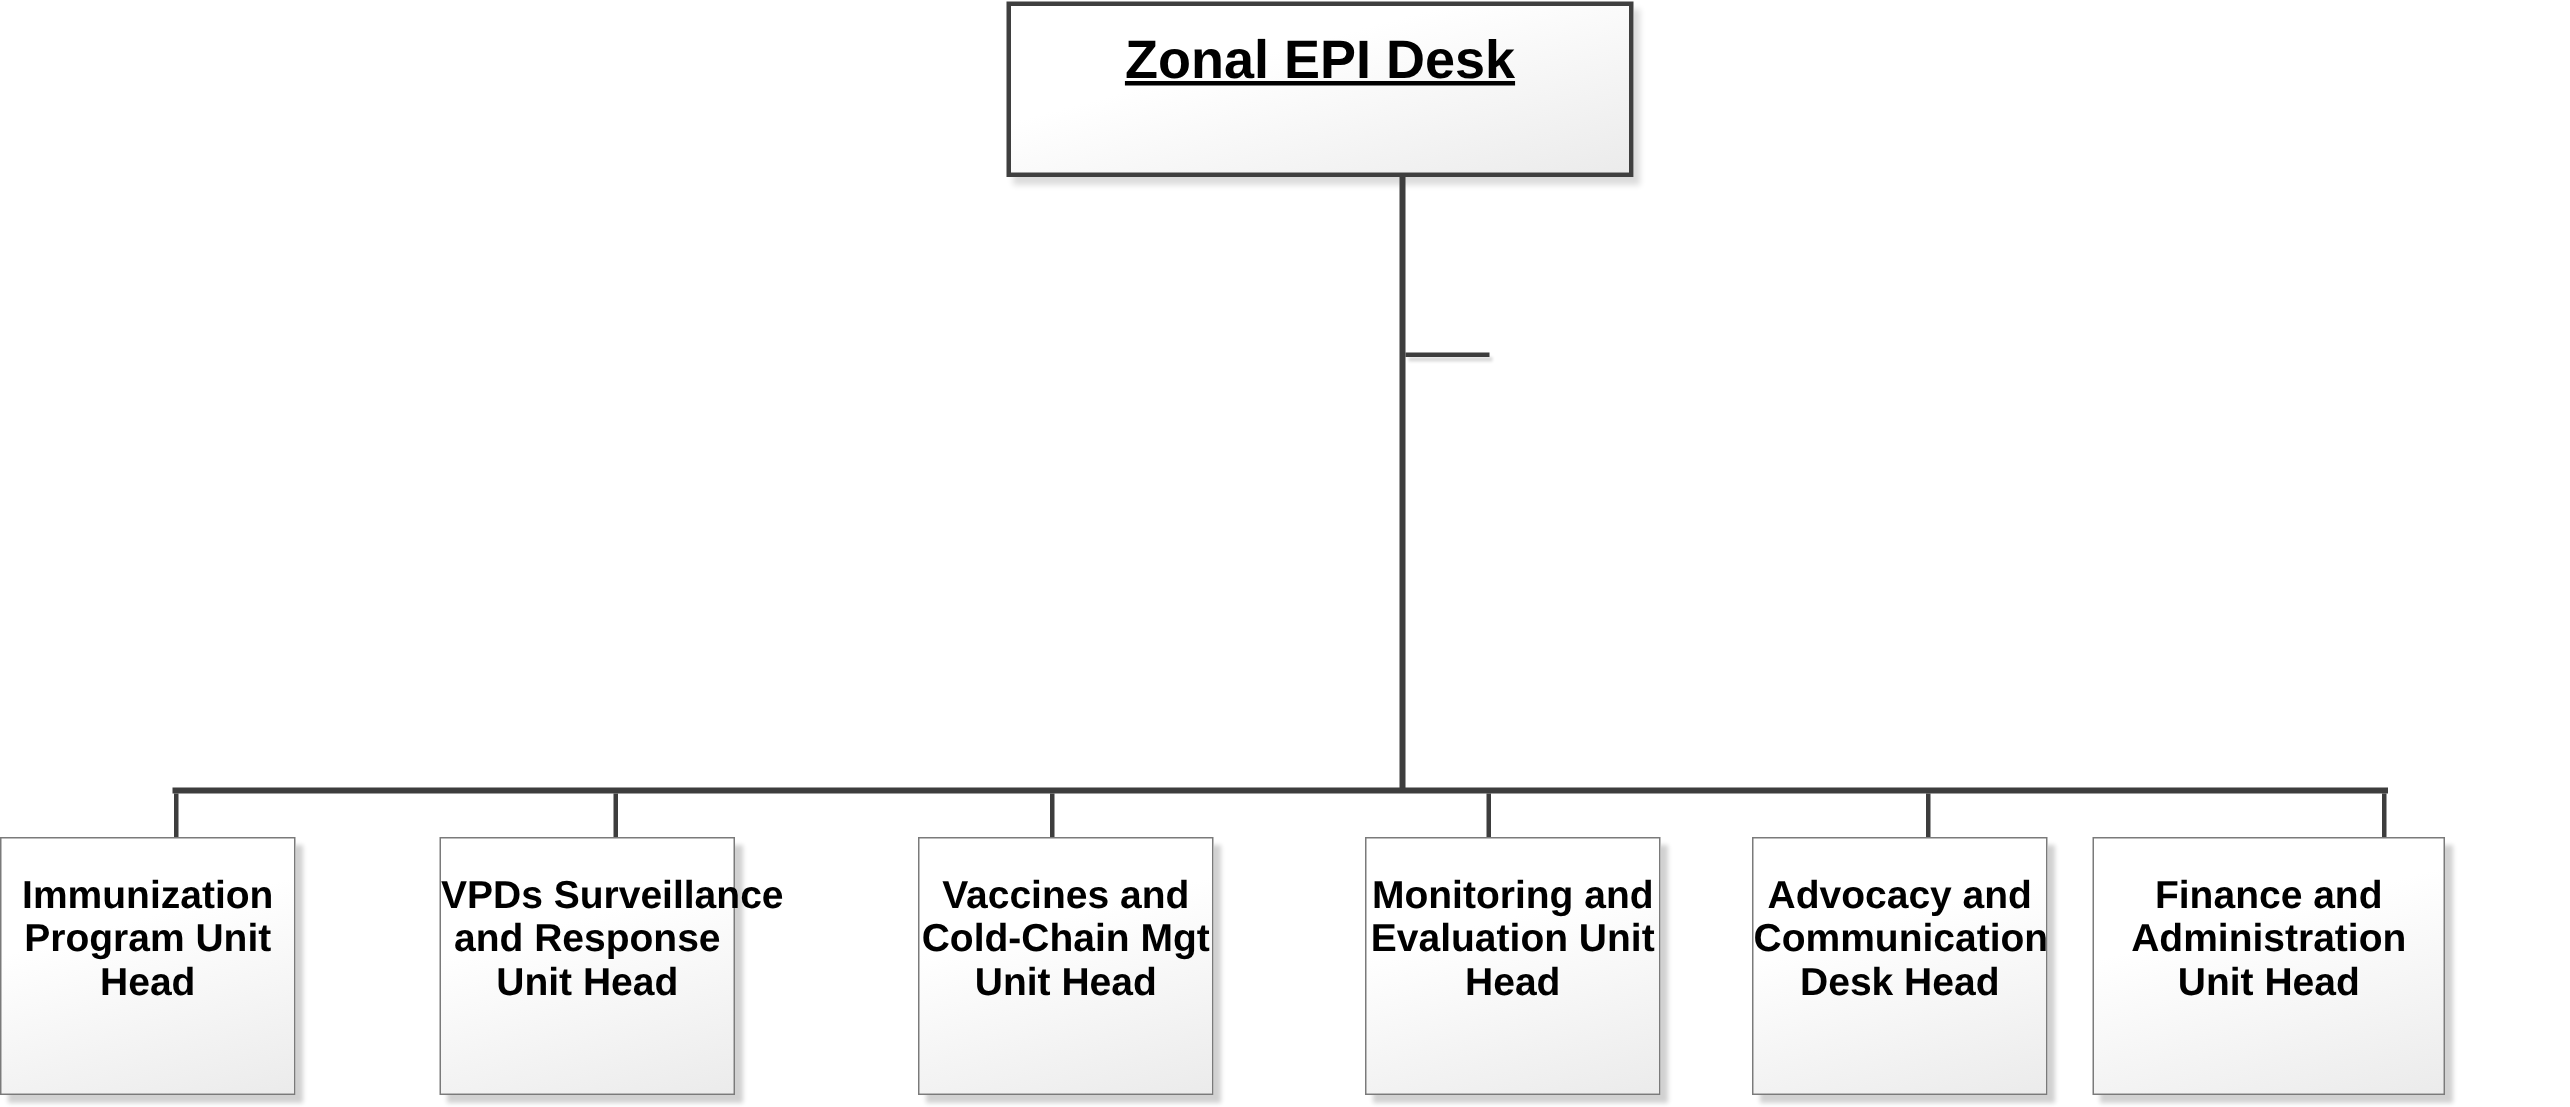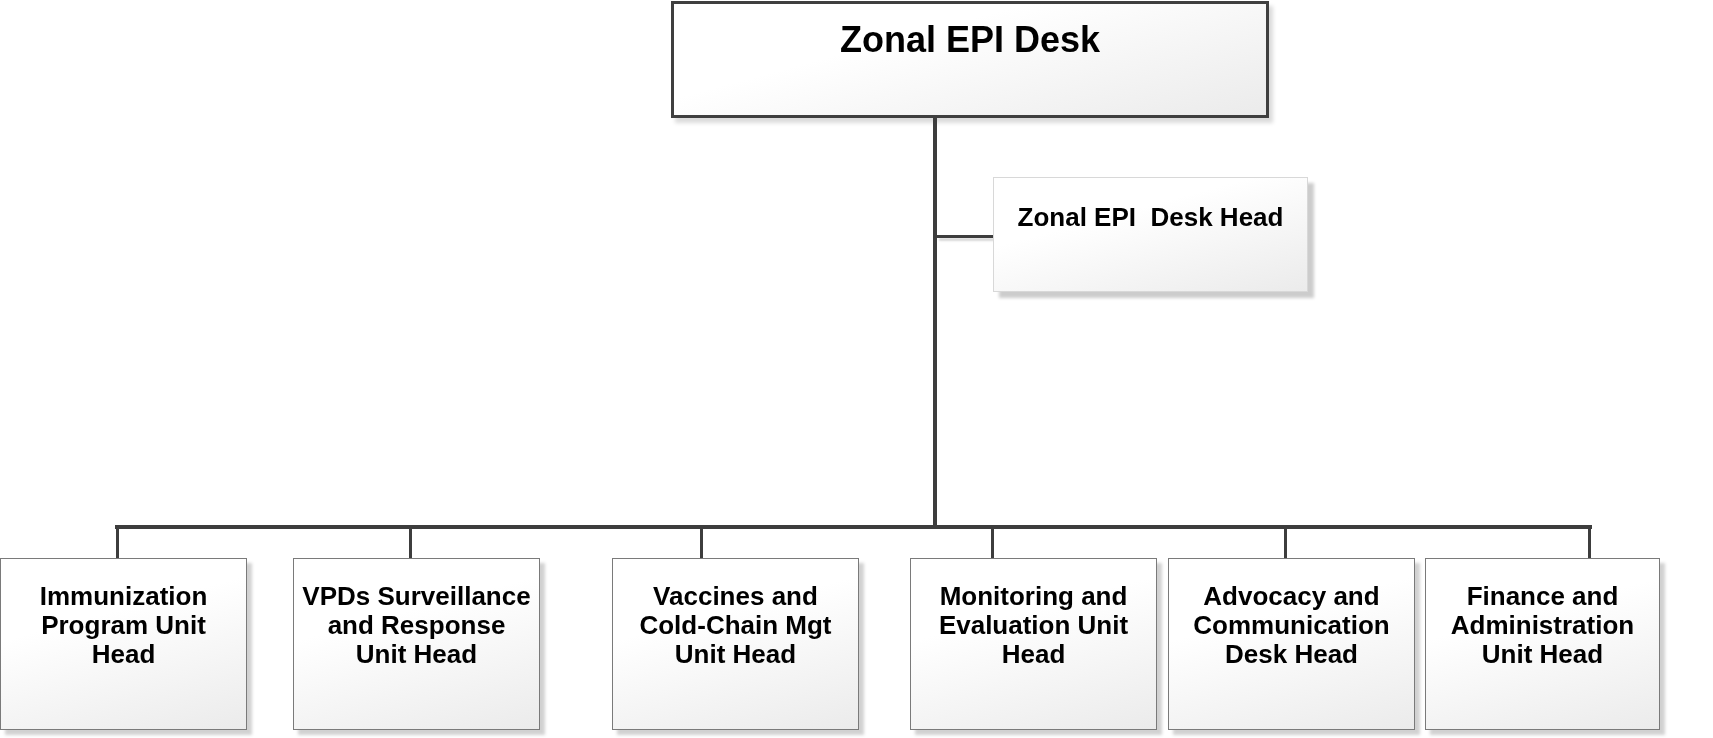--- a/index.html
+++ b/index.html
@@ -20,42 +20,43 @@
     box-sizing: border-box;
     text-align: center;
     font-weight: bold;
     color: #000000;
     white-space: pre;
     background: linear-gradient(165deg, #ffffff 35%, #ebebeb 100%);
   }
   .root-box {
     left: 671px;
     top: 1px;
-    width: 598px;
+    width: 418px;
     height: 117px;
     border: 3px solid #3f3f3f;
     box-shadow: 4px 5px 4px rgba(0,0,0,0.14);
     font-size: 36px;
     line-height: 42px;
     padding-top: 15px;
+    text-decoration: underline;
   }
   .assistant-box {
     left: 993px;
     top: 177px;
     width: 315px;
     height: 115px;
     border: 1px solid #d8d8d8;
     box-shadow: 6px 6px 3px rgba(0,0,0,0.20);
     font-size: 26px;
     line-height: 29px;
     padding-top: 25px;
   }
   .unit-box {
     top: 558px;
-    width: 247px;
+    width: 197px;
     height: 172px;
     border: 1px solid #7a7a7a;
     box-shadow: 5px 5px 3px rgba(0,0,0,0.18);
     font-size: 26px;
     line-height: 29px;
     padding-top: 23px;
   }
   .line {
     position: absolute;
     background: #3d3d3d;
@@ -69,34 +70,33 @@
   .drop-2 { left: 409px;  }
   .drop-3 { left: 700px;  }
   .drop-4 { left: 991px;  }
   .drop-5 { left: 1284px; }
   .drop-6 { left: 1588px; }
   .unit-1 { left: 0px;    }
   .unit-2 { left: 293px;  }
   .unit-3 { left: 584px; margin-left: 28px;  }
   .unit-4 { left: 876px; margin-left: 34px;  }
   .unit-5 { left: 1168px; }
-  .unit-6 { left: 1425px; width: 235px; }
+  .unit-6 { left: 1395px; width: 235px; }
 </style>
 </head>
 <body>
 
 <div id="stage">
 
   <div class="box root-box">Zonal EPI Desk</div>
 
   <div class="line trunk-line"></div>
 
   <div class="line branch-line"></div>
 
-  <div class="box assistant-box">Zonal EPI  Desk Head</div>
 
   <div class="line children-line"></div>
 
   <div class="line drop-line drop-1"></div>
   <div class="line drop-line drop-2"></div>
   <div class="line drop-line drop-3"></div>
   <div class="line drop-line drop-4"></div>
   <div class="line drop-line drop-5"></div>
   <div class="line drop-line drop-6"></div>
 

